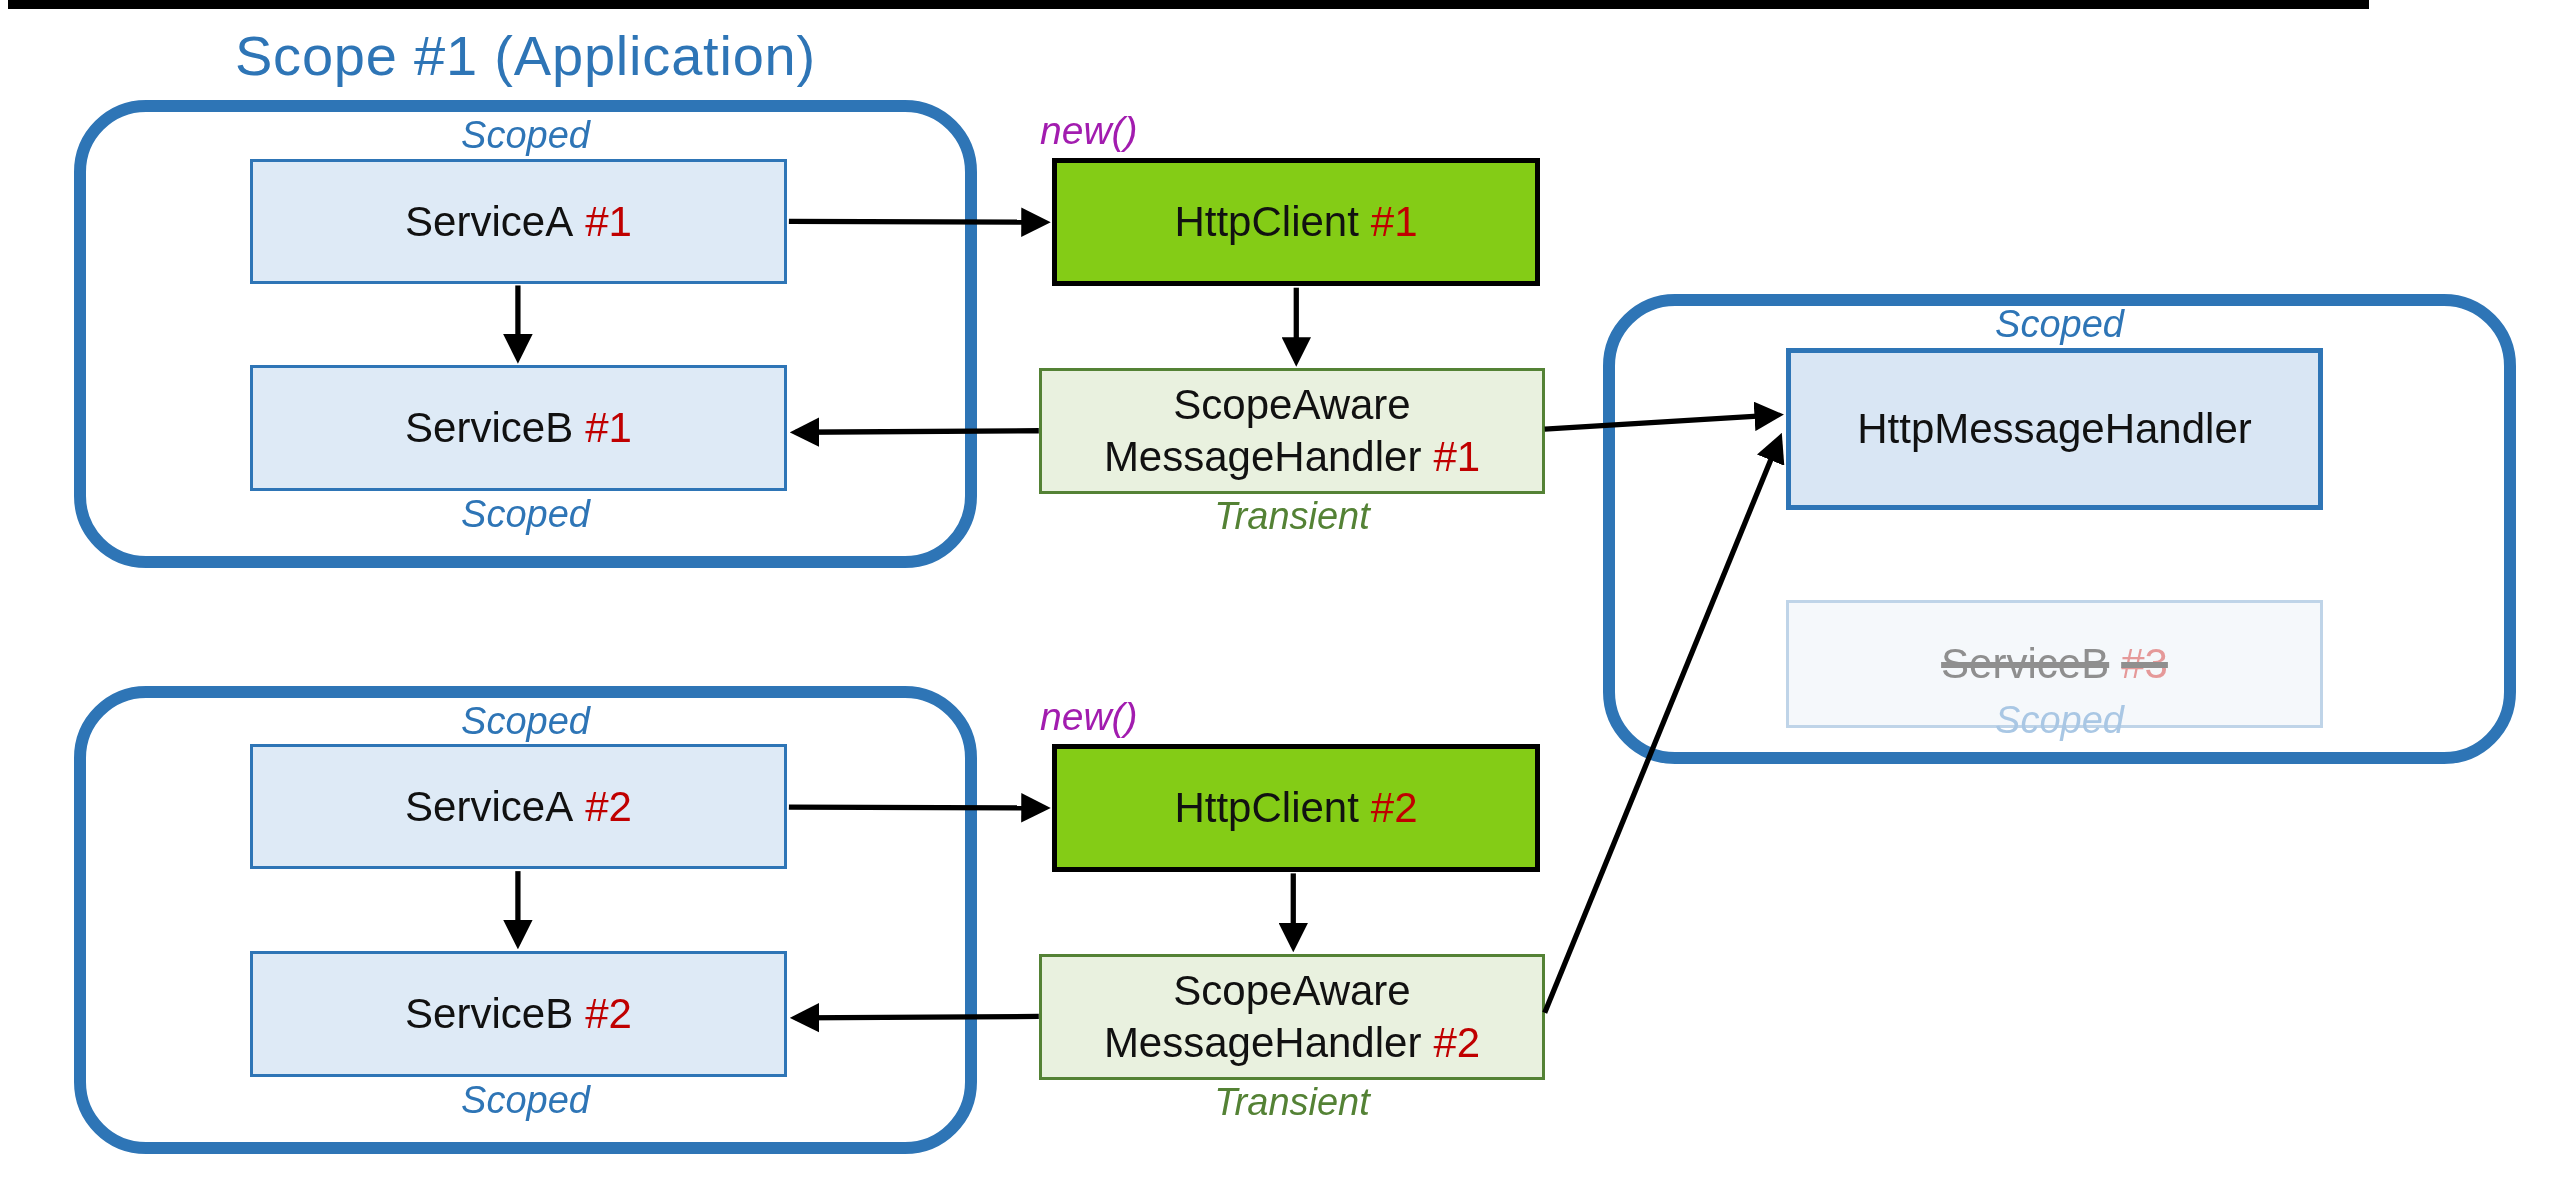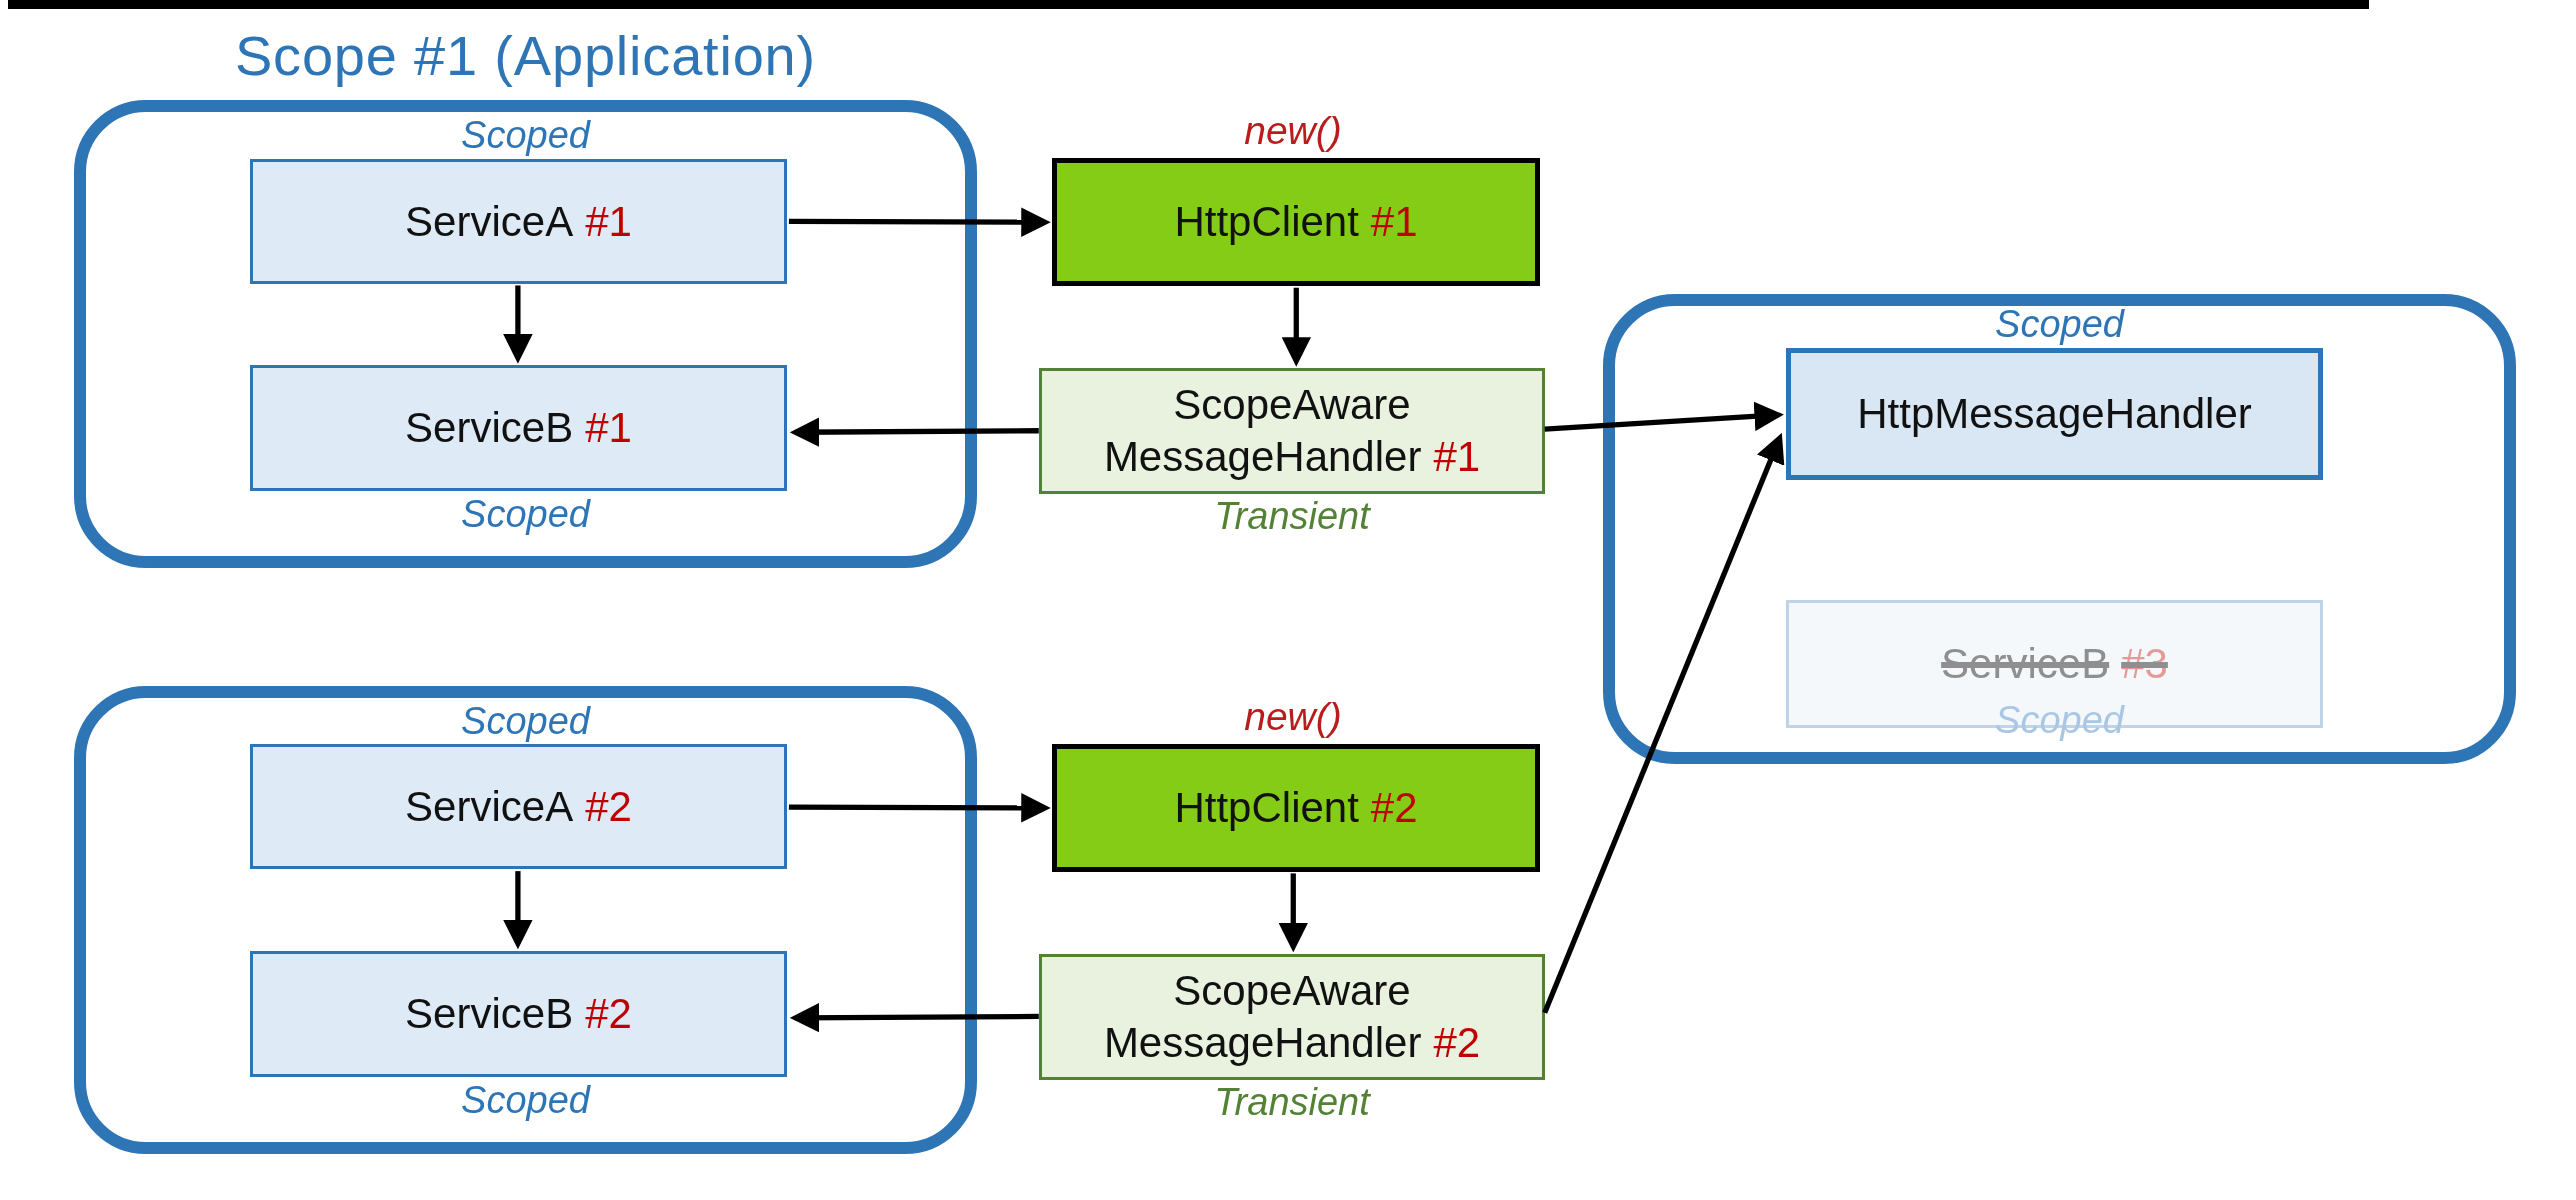--- a/index.html
+++ b/index.html
@@ -17,21 +17,21 @@
   .box { position:absolute; box-sizing:border-box; display:flex; align-items:center; justify-content:center; font-size:42px; white-space:nowrap; }
   .svc   { background:#DEEAF6; border:3.8px solid #2E75B6; }
   .grayb { background:#84cc16; border:5.3px solid #000000; }
   .greenb{ background:#E9F1DF; border:3.8px solid #548235; flex-direction:column; justify-content:space-evenly; padding:4.5px 0; }
   .hmhb  { background:#D9E6F4; border:5.3px solid #2E75B6; }
   .ghostb{ background:#F5F8FB; border:3.8px solid #BFD4E8; }
 
   .instance { color:#C00000; margin-left:12px; }
   .line { display:flex; align-items:center; justify-content:center; line-height:1.05; }
 
-  .new-label { position:absolute; text-align:center; font-style:italic; font-size:39px; color:#b91c1c; white-space:nowrap; }
+  .new-label { position:absolute; font-style:italic; font-size:39px; color:#a21caf; white-space:nowrap; }
   .transient { position:absolute; text-align:center; font-style:italic; font-size:38px; color:#548235; white-space:nowrap; }
 
   .ghost-text { color:#8F8F8F; text-decoration:line-through; text-decoration-thickness:6px; }
   .ghost-text .ghost-instance { color:#E59999; margin-left:12px; }
 
   
   #title1   { left:74px;  top:22.6px;  width:903px; }
   #rect1    { left:74px;  top:100px; width:903px; height:468px; }
   #scoped1t { left:74px;  top:114px; width:903px; }
   #svcA1    { left:250px; top:159px; width:537px; height:125px; }
@@ -41,21 +41,21 @@
   
   #new1 { left:1040px; top:109px; width:506px; }
   #hc1  { left:1052px; top:158px; width:488px; height:128px; }
   #sa1  { left:1039px; top:368px; width:506px; height:126px; }
   #tr1  { left:1039px; top:495px; width:506px; }
 
   
   #title3   { left:1603px; top:212px; width:913px; }
   #rect3    { left:1603px; top:294px; width:913px; height:470px; }
   #scoped3t { left:1603px; top:303px; width:913px; }
-  #hmh      { left:1786px; top:348px; width:537px; height:132px; }
+  #hmh      { left:1786px; top:348px; width:537px; height:162px; }
   #svcB3    { left:1786px; top:600px; width:537px; height:128px; }
   #scoped3b { left:1603px; top:699px; width:913px; }
 
   
   #title2   { left:74px;  top:608px;  width:903px; }
   #rect2    { left:74px;  top:686px;  width:903px; height:468px; }
   #scoped2t { left:74px;  top:700px;  width:903px; }
   #svcA2    { left:250px; top:744px;  width:537px; height:125px; }
   #svcB2    { left:250px; top:951px; width:537px; height:126px; }
   #scoped2b { left:74px;  top:1079px; width:903px; }

